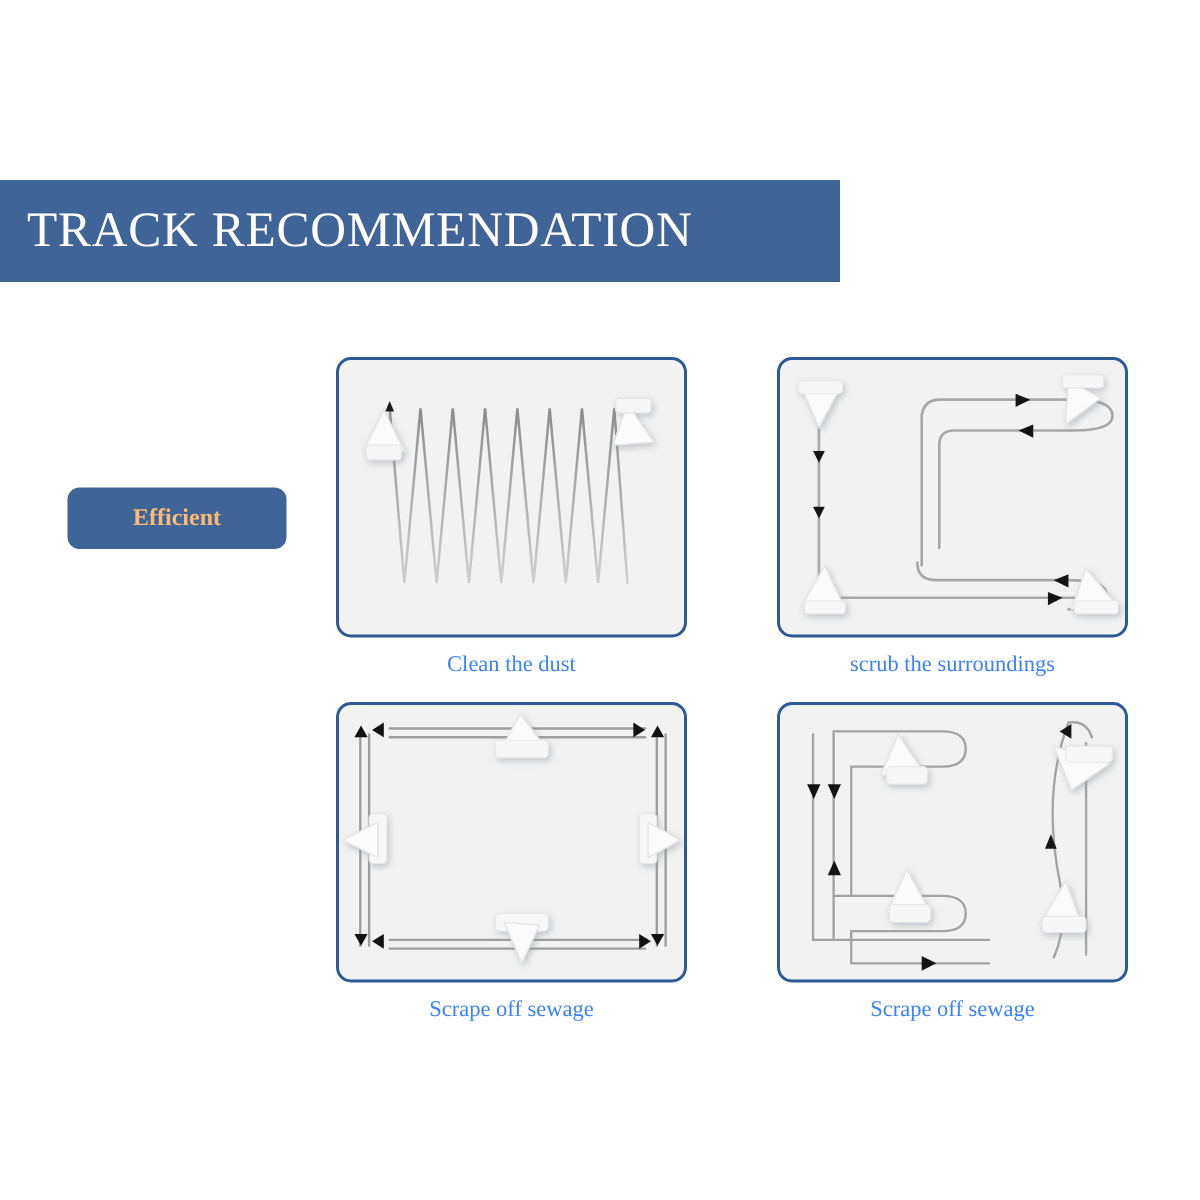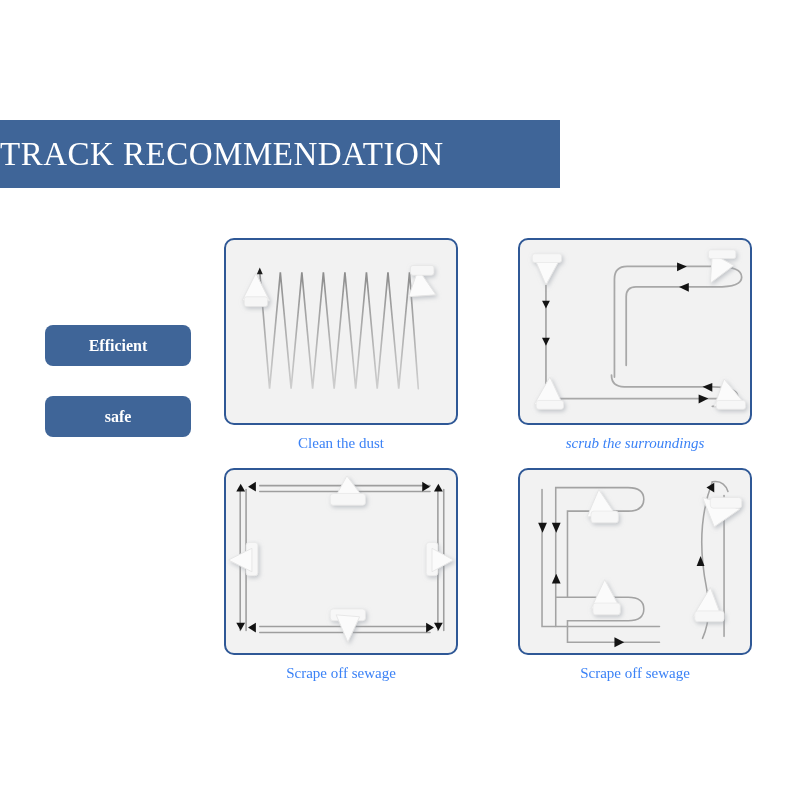--- a/index.html
+++ b/index.html
@@ -17,54 +17,55 @@
     left:0; top:120px;
     width:560px; height:68px;
     background:#3f6598;
     display:flex; align-items:center;
   }
   #header-title{
     color:#ffffff;
     font-family:"Liberation Serif", serif;
     font-size:33px;
     letter-spacing:.5px;
+    padding-left:18px;
     white-space:nowrap;
   }
 
   
   #feature-list{
     position:absolute;
     left:45px; top:325px;
     width:146px;
   }
   .feature-pill{
     width:146px; height:41px;
     background:#3f6598;
     border-radius:8px;
     margin-bottom:30px;
     display:flex; align-items:center; justify-content:center;
-    color:#ffffff;
+    color:#fdba74;
     font-family:"Liberation Serif", serif;
     font-size:16px;
     font-weight:bold;
     box-sizing:border-box;
   }
 
   
   #panel-grid{
     position:absolute;
     left:224px; top:238px;
     width:516px; height:452px;
   }
   .panel-cell{
     position:absolute;
     width:234px;
   }
   .panel-cell.c0{left:0;   top:0;}
-  .panel-cell.c1{left:294px; top:0;font-style:italic;}
+  .panel-cell.c1{left:294px; top:0;}
   .panel-cell.c2{left:0;   top:230px;}
   .panel-cell.c3{left:294px; top:230px;}
 
   .panel-box{
     width:234px; height:187px;
     border:2px solid #2f5896;
     border-radius:10px;
     background:#f2f2f2;
     box-sizing:border-box;
     position:relative;
@@ -84,23 +85,20 @@
 <body>
 
 <div id="header-banner">
   <div id="header-title">TRACK RECOMMENDATION</div>
 </div>
 
 <div id="feature-list">
   <div class="feature-pill">
     <span>Efficient</span>
   </div>
-  <div class="feature-pill">
-    <span>safe</span>
-  </div>
 </div>
 
 <div id="panel-grid">
 
   <div class="panel-cell c0">
     <div class="panel-box">
       <svg class="panel-svg" viewBox="0 0 234 187">
         <defs>
           <linearGradient id="lg1" x1="0" y1="0" x2="0" y2="1">
             <stop offset="0%" stop-color="#8d8d8d"></stop>

